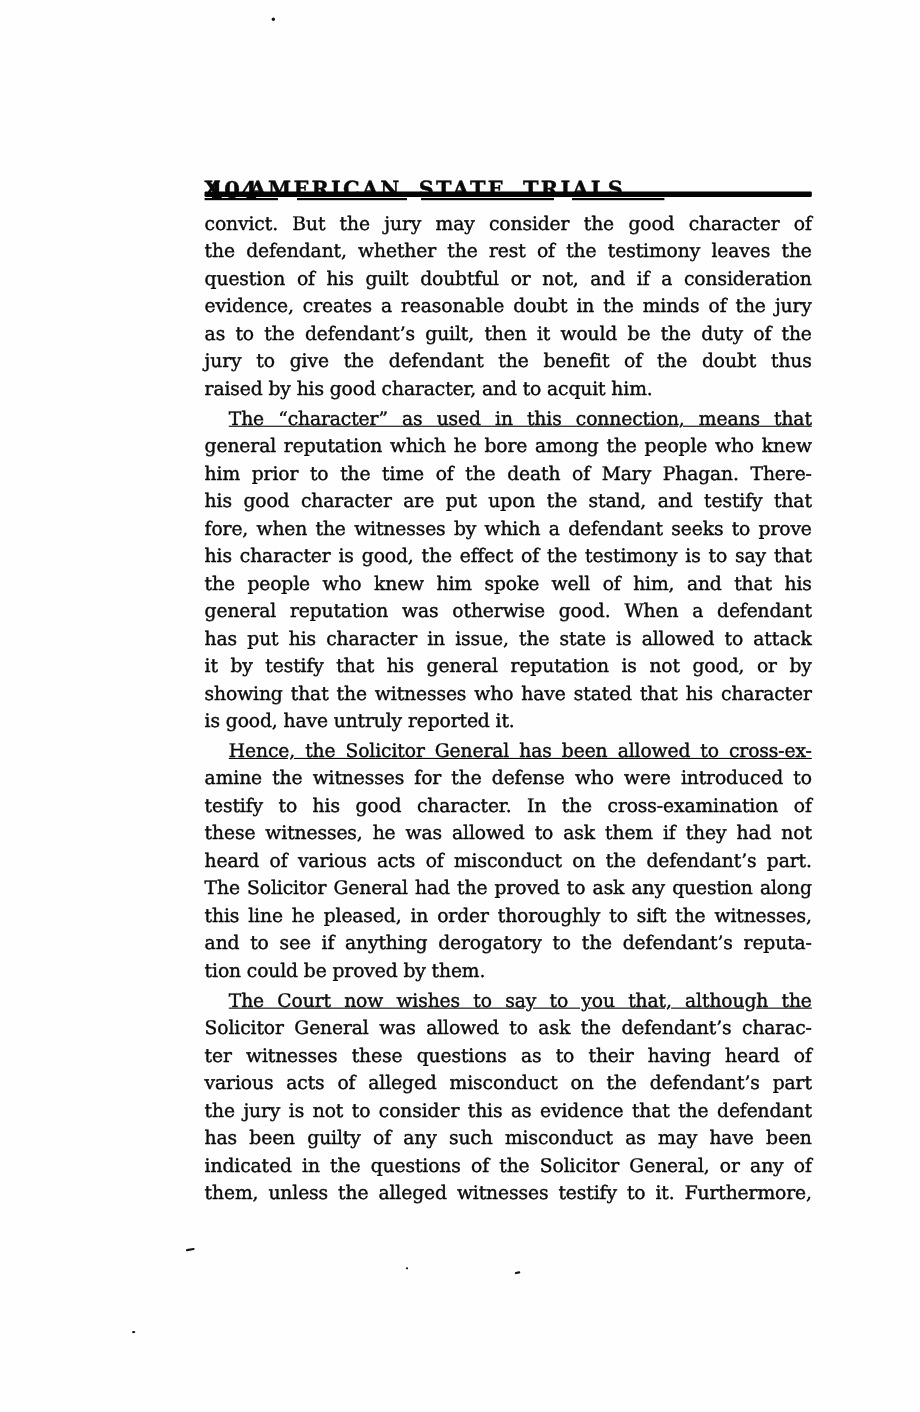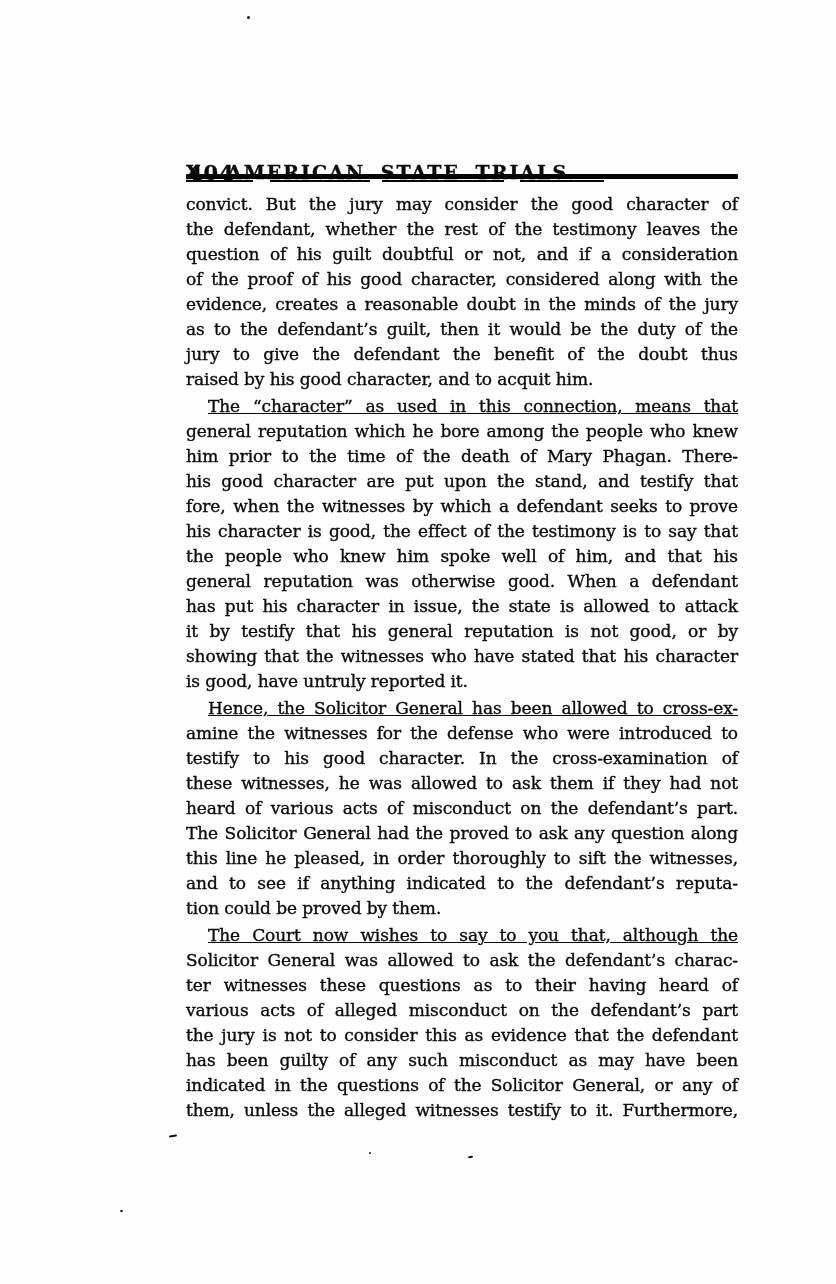--- a/index.html
+++ b/index.html
@@ -109,21 +109,20 @@
   </div>
 
   <div class="head-rule"></div>
   <div class="head-rule-sub"></div>
 
   <div class="page-body">
       <div class="para">
         <div class="pline">convict. But the jury may consider the good character of</div>
         <div class="pline">the defendant, whether the rest of the testimony leaves the</div>
         <div class="pline">question of his guilt doubtful or not, and if a consideration</div>
-        <div class="pline">of the proof of his good character, considered along with the</div>
         <div class="pline">evidence, creates a reasonable doubt in the minds of the jury</div>
         <div class="pline">as to the defendant’s guilt, then it would be the duty of the</div>
         <div class="pline">jury to give the defendant the benefit of the doubt thus</div>
         <div class="pline endline">raised by his good character, and to acquit him.</div>
       </div>
       <div class="para">
         <div class="pline first">The “character” as used in this connection, means that</div>
         <div class="pline">general reputation which he bore among the people who knew</div>
         <div class="pline">him prior to the time of the death of Mary Phagan. There-</div>
         <div class="pline">his good character are put upon the stand, and testify that</div>
@@ -137,21 +136,21 @@
         <div class="pline endline">is good, have untruly reported it.</div>
       </div>
       <div class="para">
         <div class="pline first">Hence, the Solicitor General has been allowed to cross-ex-</div>
         <div class="pline">amine the witnesses for the defense who were introduced to</div>
         <div class="pline">testify to his good character. In the cross-examination of</div>
         <div class="pline">these witnesses, he was allowed to ask them if they had not</div>
         <div class="pline">heard of various acts of misconduct on the defendant’s part.</div>
         <div class="pline">The Solicitor General had the proved to ask any question along</div>
         <div class="pline">this line he pleased, in order thoroughly to sift the witnesses,</div>
-        <div class="pline">and to see if anything indicated to the defendant’s reputa-</div>
+        <div class="pline">and to see if anything derogatory to the defendant’s reputa-</div>
         <div class="pline endline">tion could be proved by them.</div>
       </div>
       <div class="para">
         <div class="pline first">The Court now wishes to say to you that, although the</div>
         <div class="pline">Solicitor General was allowed to ask the defendant’s charac-</div>
         <div class="pline">ter witnesses these questions as to their having heard of</div>
         <div class="pline">various acts of alleged misconduct on the defendant’s part</div>
         <div class="pline">the jury is not to consider this as evidence that the defendant</div>
         <div class="pline">has been guilty of any such misconduct as may have been</div>
         <div class="pline">indicated in the questions of the Solicitor General, or any of</div>

